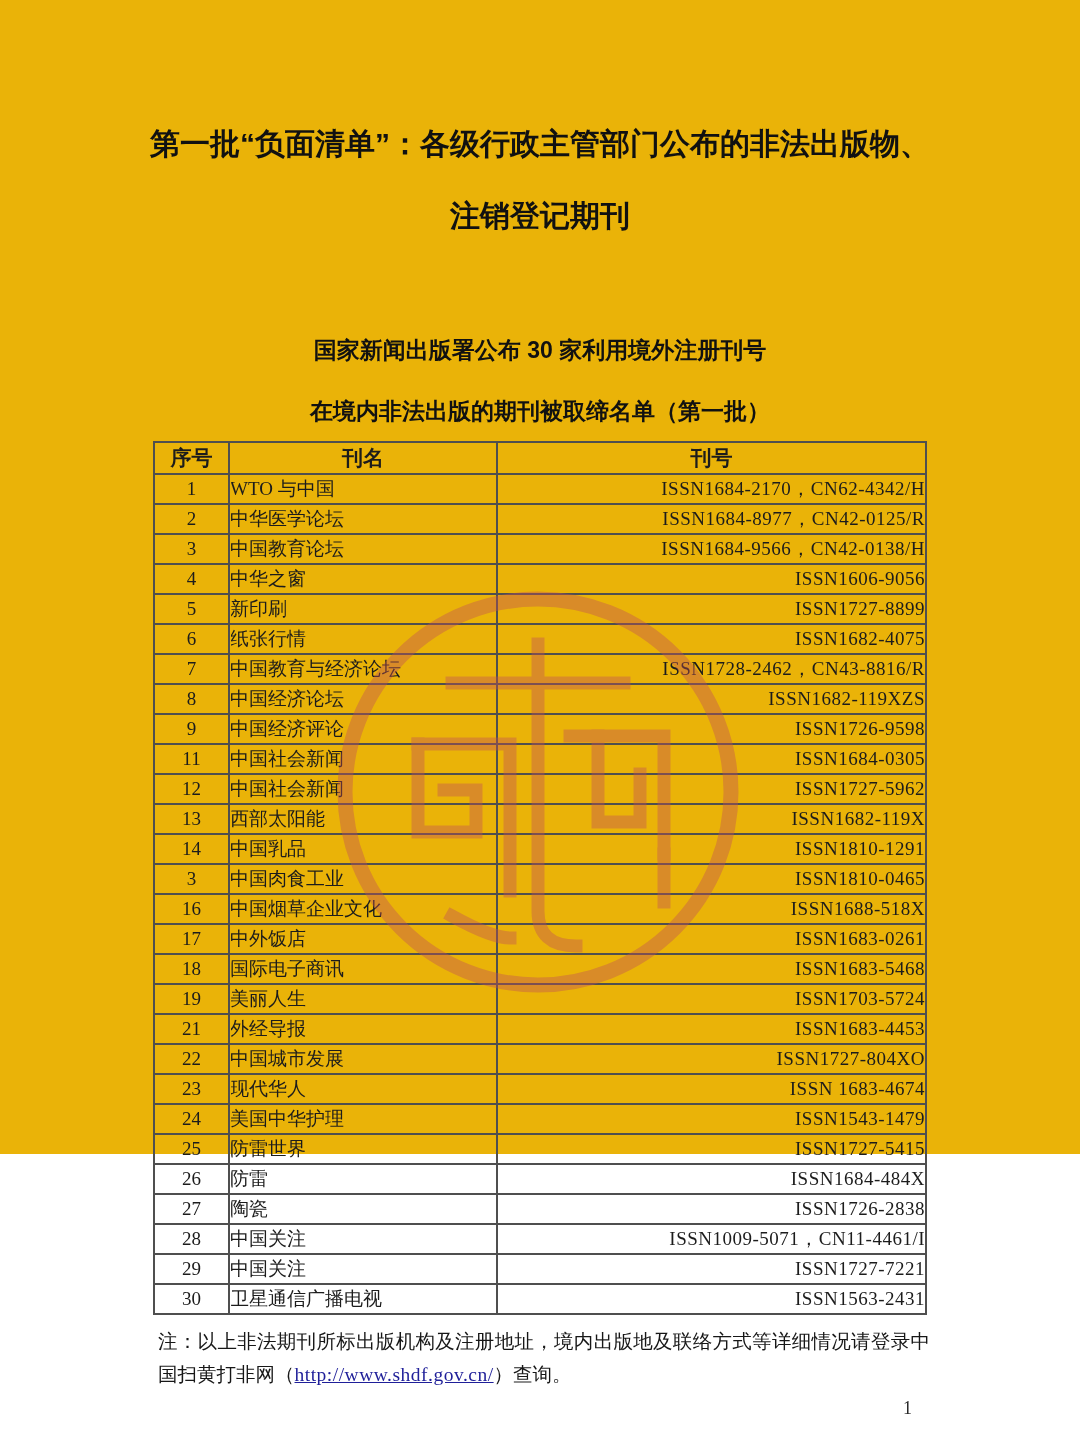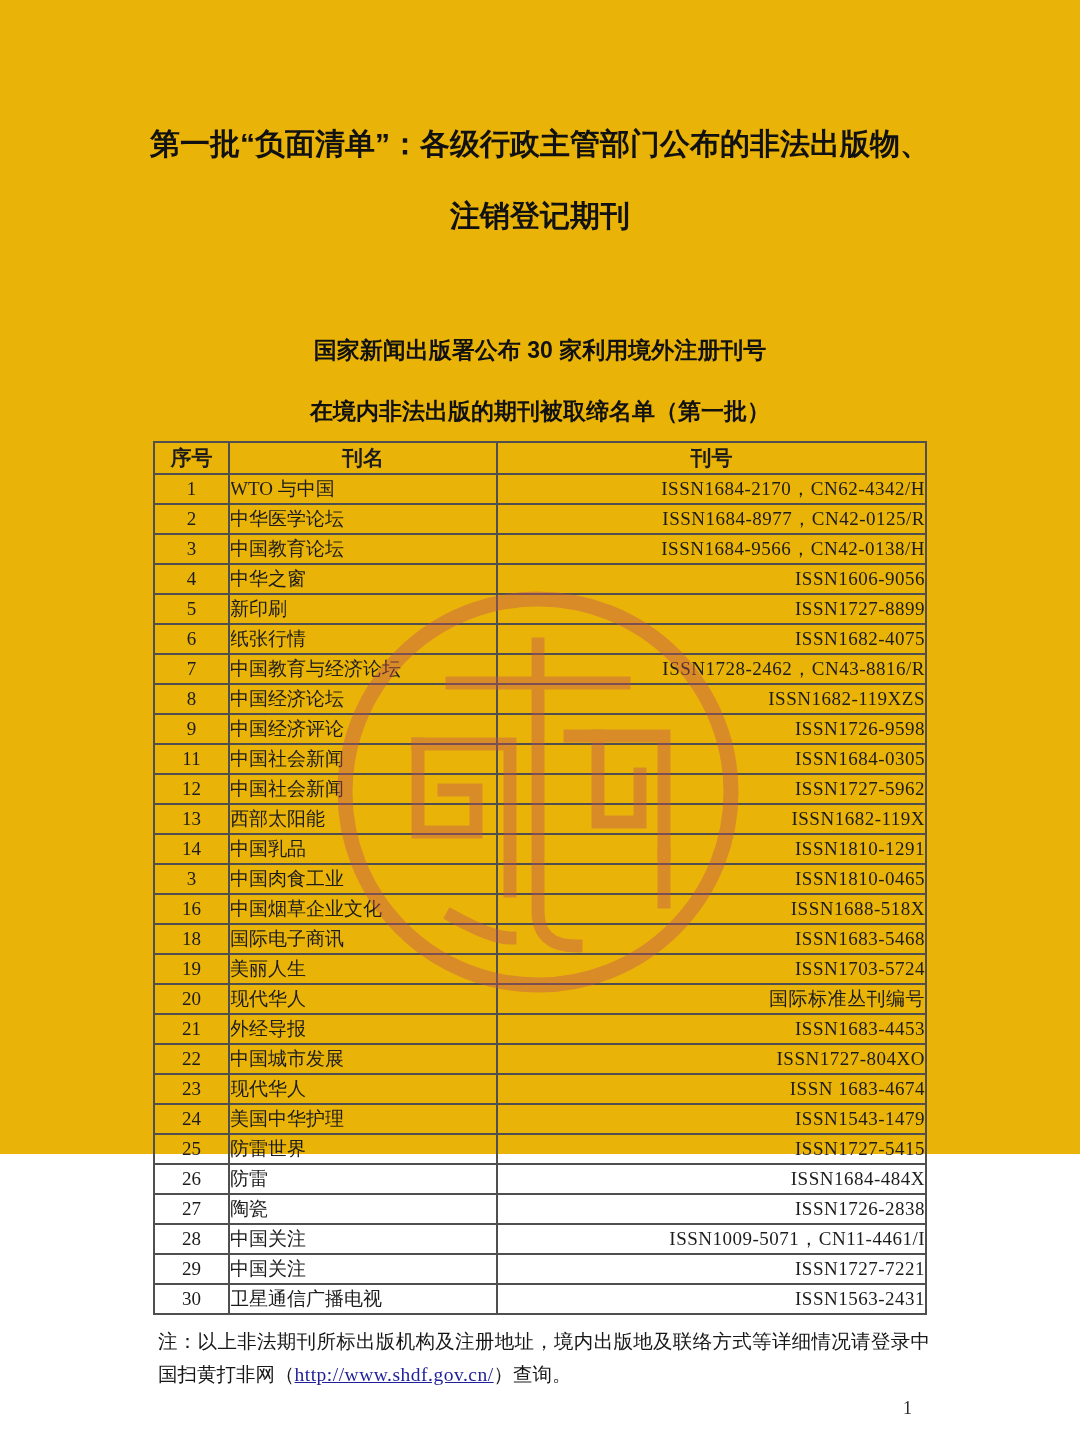--- a/index.html
+++ b/index.html
@@ -191,33 +191,33 @@
           <td class="col-no">3</td>
           <td class="col-name">中国肉食工业</td>
           <td class="col-issn">ISSN1810-0465</td>
         </tr>
         <tr>
           <td class="col-no">16</td>
           <td class="col-name">中国烟草企业文化</td>
           <td class="col-issn">ISSN1688-518X</td>
         </tr>
         <tr>
+          <td class="col-no">17</td>
+          <td class="col-name">中外饭店</td>
+          <td class="col-issn">ISSN1683-0261</td>
+        </tr>
+        <tr>
           <td class="col-no">18</td>
           <td class="col-name">国际电子商讯</td>
           <td class="col-issn">ISSN1683-5468</td>
         </tr>
         <tr>
           <td class="col-no">19</td>
           <td class="col-name">美丽人生</td>
           <td class="col-issn">ISSN1703-5724</td>
-        </tr>
-        <tr>
-          <td class="col-no">20</td>
-          <td class="col-name">现代华人</td>
-          <td class="col-issn">国际标准丛刊编号</td>
         </tr>
         <tr>
           <td class="col-no">21</td>
           <td class="col-name">外经导报</td>
           <td class="col-issn">ISSN1683-4453</td>
         </tr>
         <tr>
           <td class="col-no">22</td>
           <td class="col-name">中国城市发展</td>
           <td class="col-issn">ISSN1727-804XO</td>

